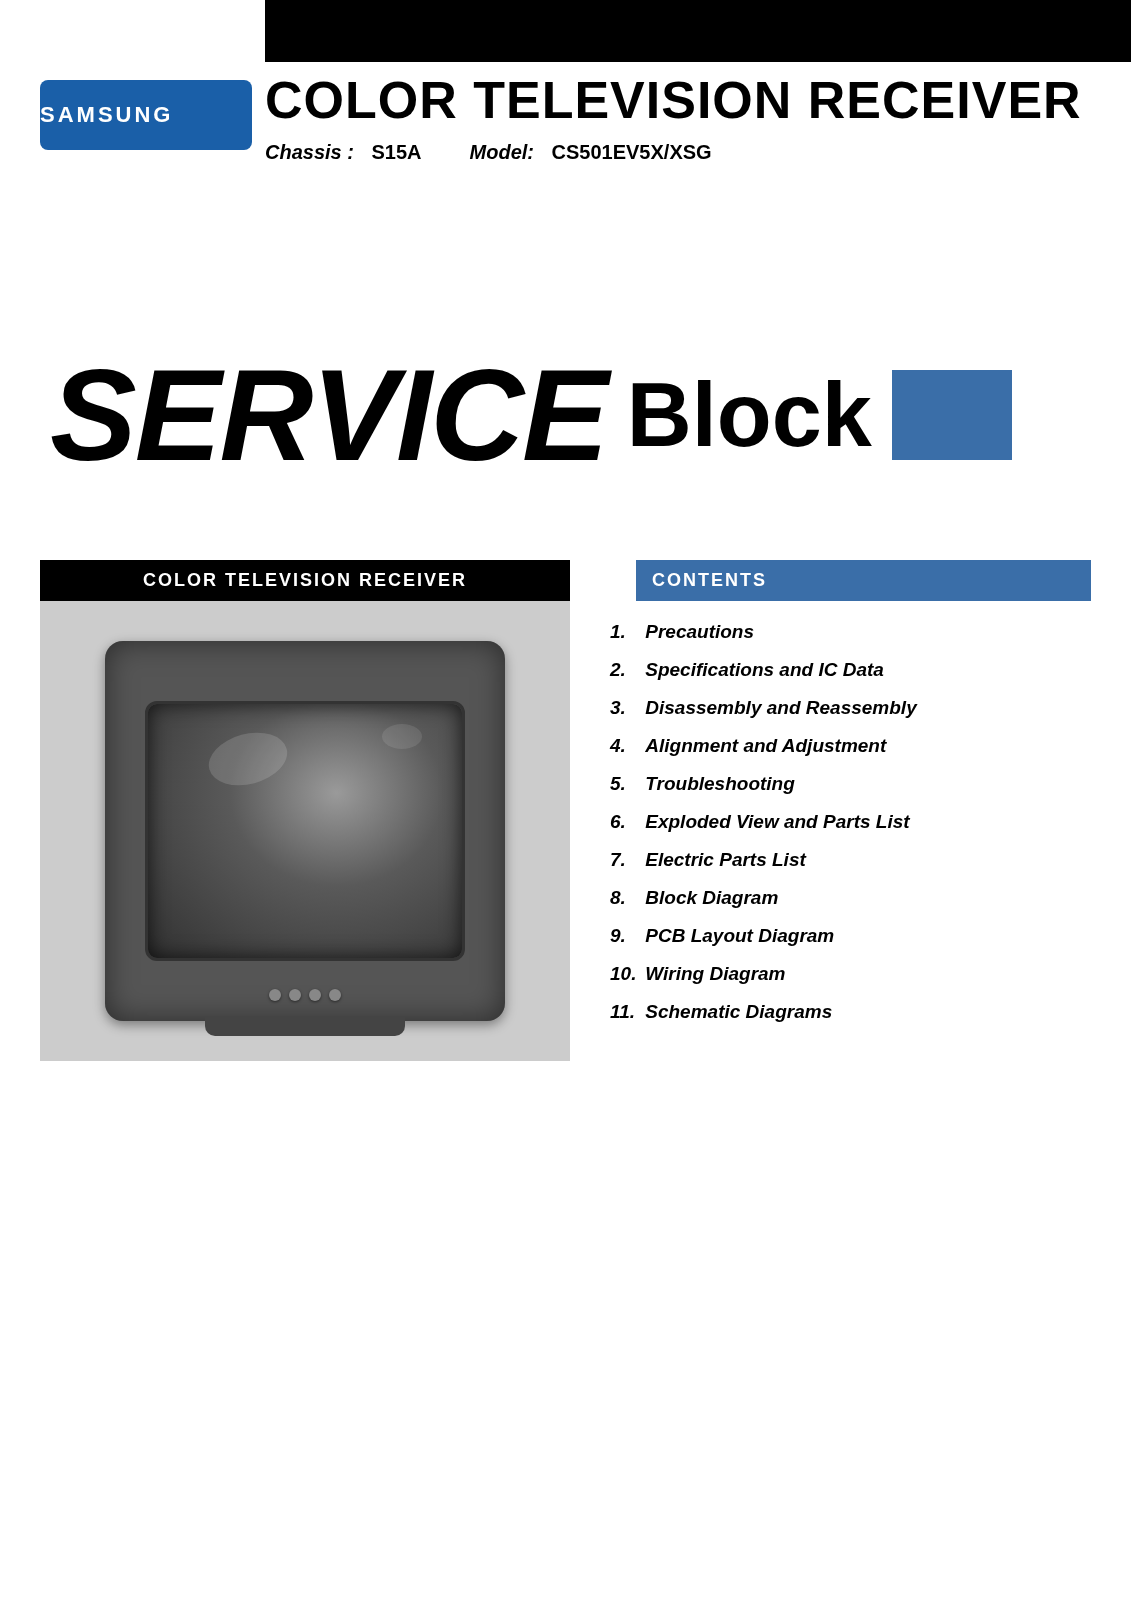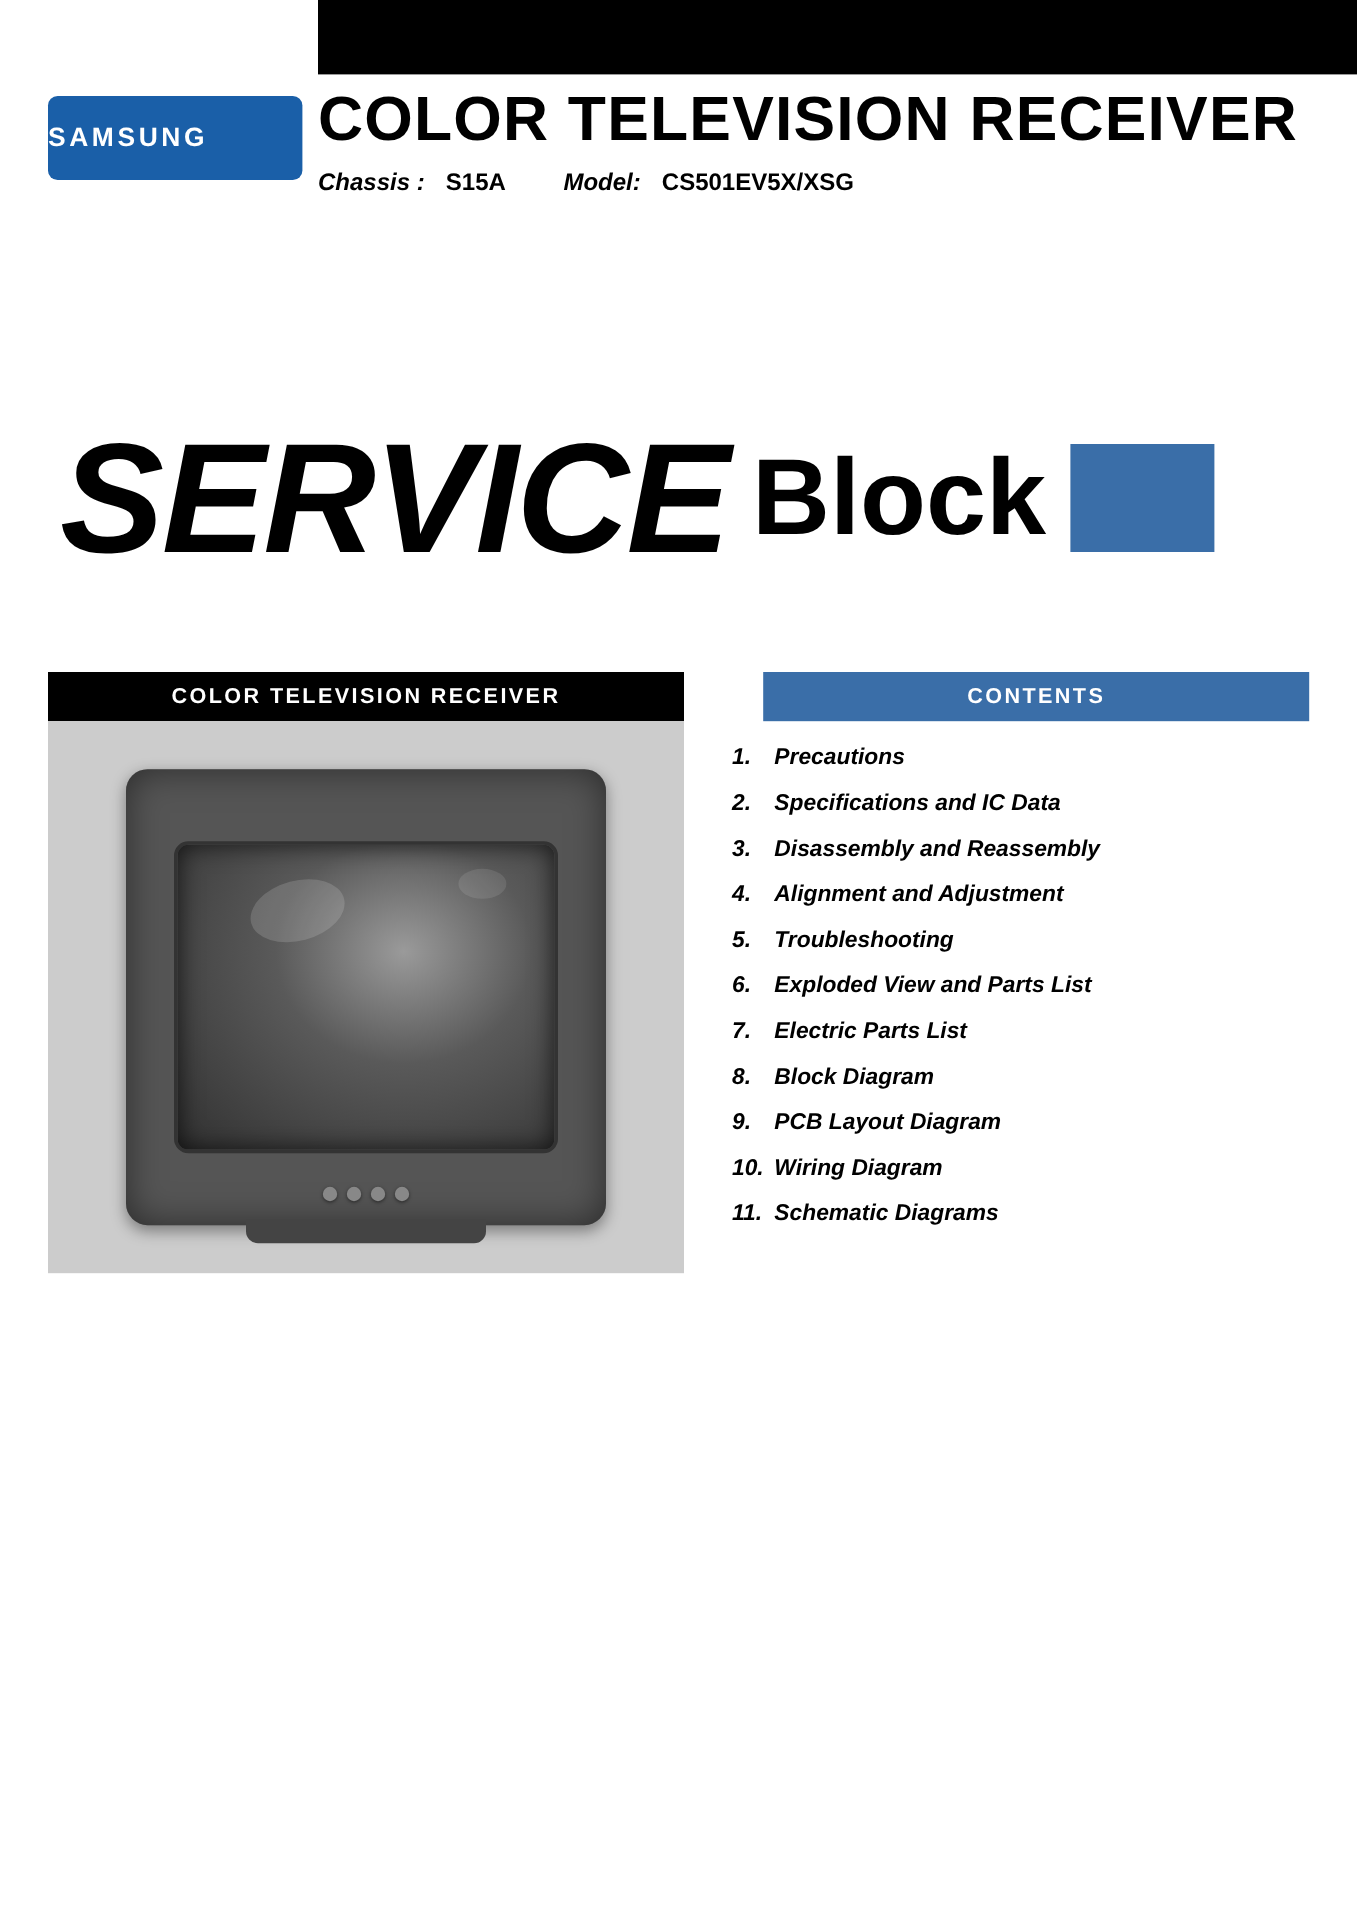--- a/index.html
+++ b/index.html
@@ -238,22 +238,21 @@
     
     .right-column {
       flex: 1;
     }
 
     .contents-header {
       background: #3a6ea8;
       color: #ffffff;
       font-size: 18px;
       font-weight: 900;
-      text-align: center;
-      padding: 10px 0;
+      padding: 10px 16px;
       letter-spacing: 2px;
       font-family: Arial, sans-serif;
       margin-left: 36px;
     }
 
     .contents-list {
       padding: 20px 10px 10px 10px;
     }
 
     .contents-item {

